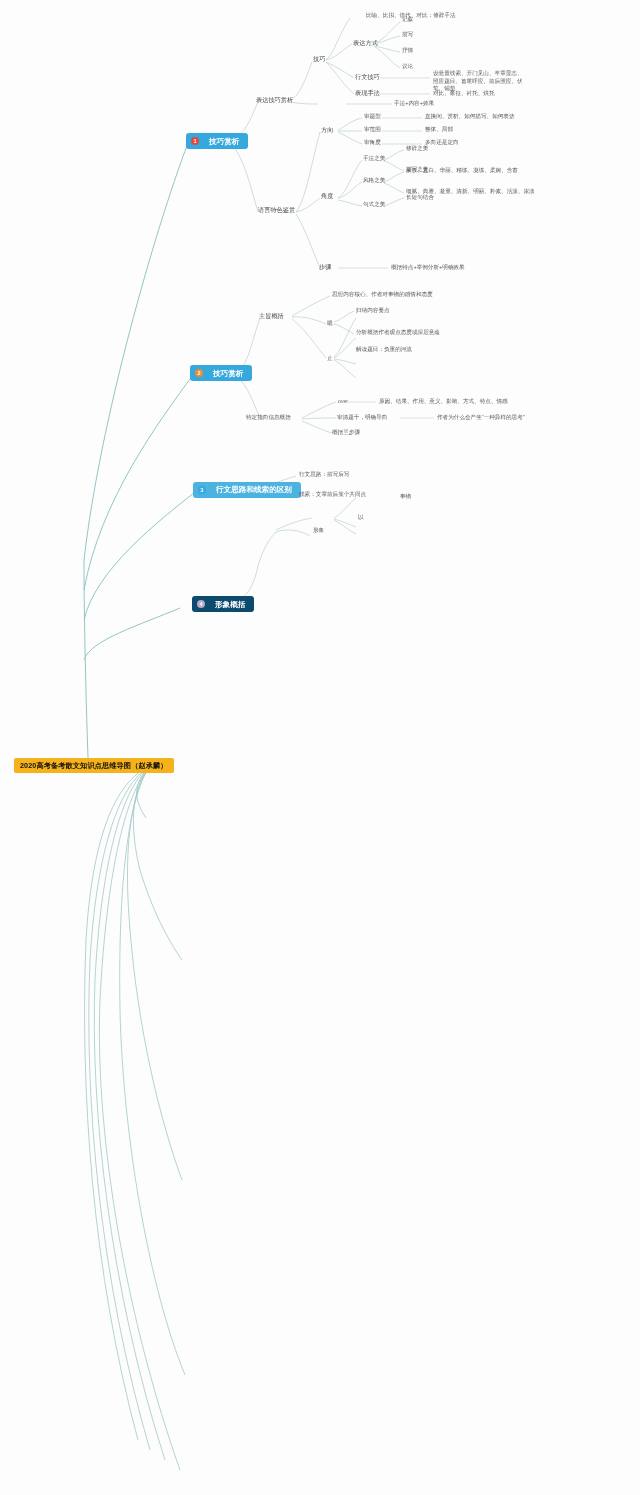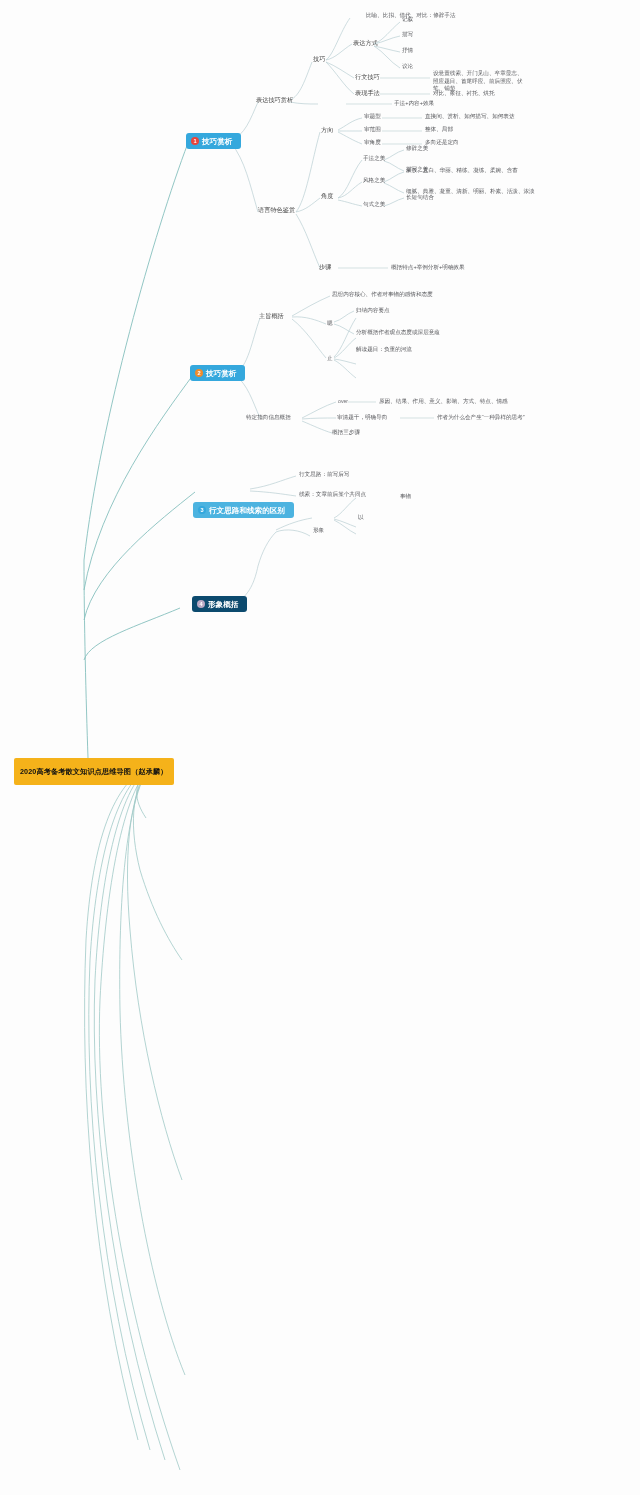--- a/index.html
+++ b/index.html
@@ -30,34 +30,34 @@
     position: absolute;
     white-space: nowrap;
     line-height: 1.25;
   }
   
   .root {
     background: #f5b21a;
     color: #111111;
     font-size: 7.2px;
     font-weight: bold;
-    padding: 9px 6px;
+    padding: 3px 6px;
     border-radius: 2px;
     letter-spacing: 0.1px;
   }
   
   .branch {
     color: #ffffff;
     font-size: 7.6px;
     font-weight: bold;
     padding: 3.5px 9px 3.5px 5px;
     border-radius: 3px;
     display: flex;
     align-items: center;
-    gap: 3px;
+    gap: 10px;
   }
   .branch .num {
     display: inline-flex;
     align-items: center;
     justify-content: center;
     width: 8px;
     height: 8px;
     border-radius: 50%;
     font-size: 5.6px;
     font-weight: bold;
@@ -279,21 +279,21 @@
   <div class="node lbl small" style="left:246px; top:414px;">特定指向信息概括</div>
 
   <div class="node lbl tiny" style="left:338px; top:398px;">over</div>
   <div class="node lbl small" style="left:379px; top:398px;">原因、结果、作用、意义、影响、方式、特点、情感</div>
 
   <div class="node lbl small" style="left:337px; top:414px;">审清题干，明确导向</div>
   <div class="node lbl small" style="left:437px; top:414px;">作者为什么会产生“一种异样的思考”</div>
 
   <div class="node lbl small" style="left:332px; top:429px;">概括三步骤</div>
 
-  <div class="node branch b3" style="left:193px; top:502px;">
+  <div class="node branch b3" style="left:193px; top:482px;font-family:Liberation Mono, monospace;">
     <span class="num">3</span>
     <span>行文思路和线索的区别</span>
   </div>
 
   <div class="node lbl small" style="left:299px; top:471px;">行文思路：前写后写</div>
   <div class="node lbl small" style="left:299px; top:491px;">线索：文章前后某个共同点</div>
 
   <div class="node branch b4" style="left:192px; top:596px;">
     <span class="num">4</span>
     <span>形象概括</span>

